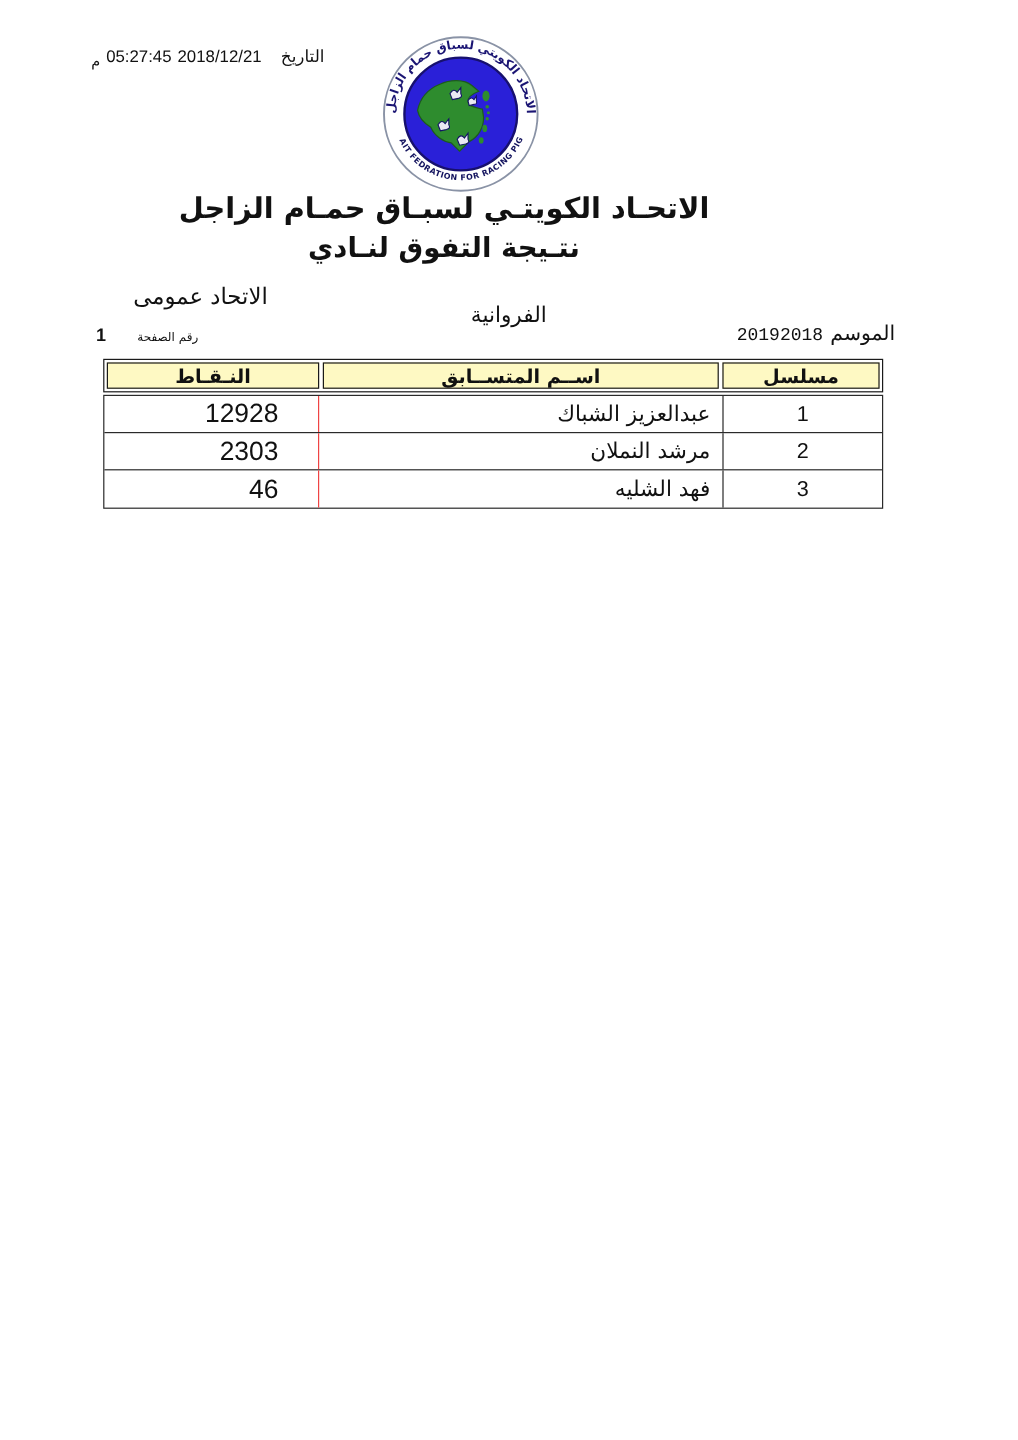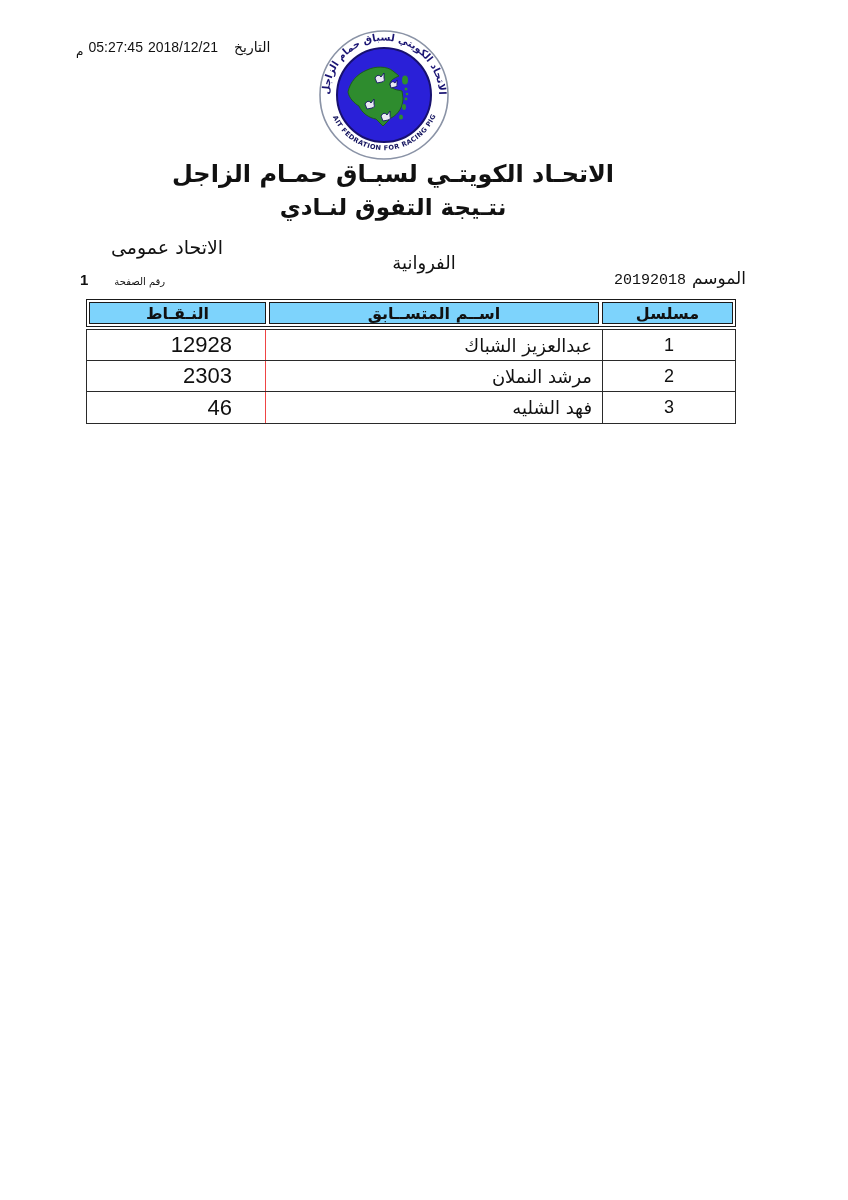--- a/index.html
+++ b/index.html
@@ -21,21 +21,21 @@
   .date-line .lbl { font-weight:normal; margin-left:16px; }
   .date-line .num { font-family:"Liberation Sans", sans-serif; margin-left:5px; }
   .date-line .mer { font-size:12px; position:relative; top:3px; }
 
   
   .logo { position:absolute; left:317px; top:28px; width:134px; height:134px; }
 
   
   .titles {
     position:absolute; left:0; top:158px; width:740px;
-    text-align:center; direction:rtl;margin-left:23px;
+    text-align:center; direction:rtl;
   }
   .title1 { font-size:24px; font-weight:bold; line-height:33px; }
   .title2 { font-size:23px; font-weight:bold; line-height:32px; }
 
   
   .club-name {
     position:absolute; left:0; top:252px; width:848px;
     text-align:center; font-size:18px; direction:rtl;
   }
   .federation {
@@ -58,21 +58,21 @@
   .pageno .num { font-family:"Liberation Sans", sans-serif; font-weight:bold; font-size:15px; }
   .pageno .lbl { font-weight:normal; font-size:10px; direction:rtl; }
 
   
   .result-table { position:absolute; left:86px; top:299px; width:650px; direction:rtl; }
   .thead {
     display:flex; direction:rtl; gap:3px;
     border:1px solid #1a1a1a; padding:2px; background:#fff;
   }
   .th {
-    background:#7dd3fc; border:1px solid #1a1a1a;
+    background:#fef9c3; border:1px solid #1a1a1a;
     display:flex; align-items:center; justify-content:center;
     font-weight:bold; font-size:16px; height:22px;
   }
   .th-serial { width:131px; }
   .th-name   { width:330px; }
   .th-points { flex:1; }
   .tbody { margin-top:2px; border:1px solid #2a2a2a; }
   .tr { display:flex; direction:rtl; height:31px; border-bottom:1px solid #2a2a2a; }
   .tr:last-child { border-bottom:none; }
   .td { display:flex; align-items:center; }

